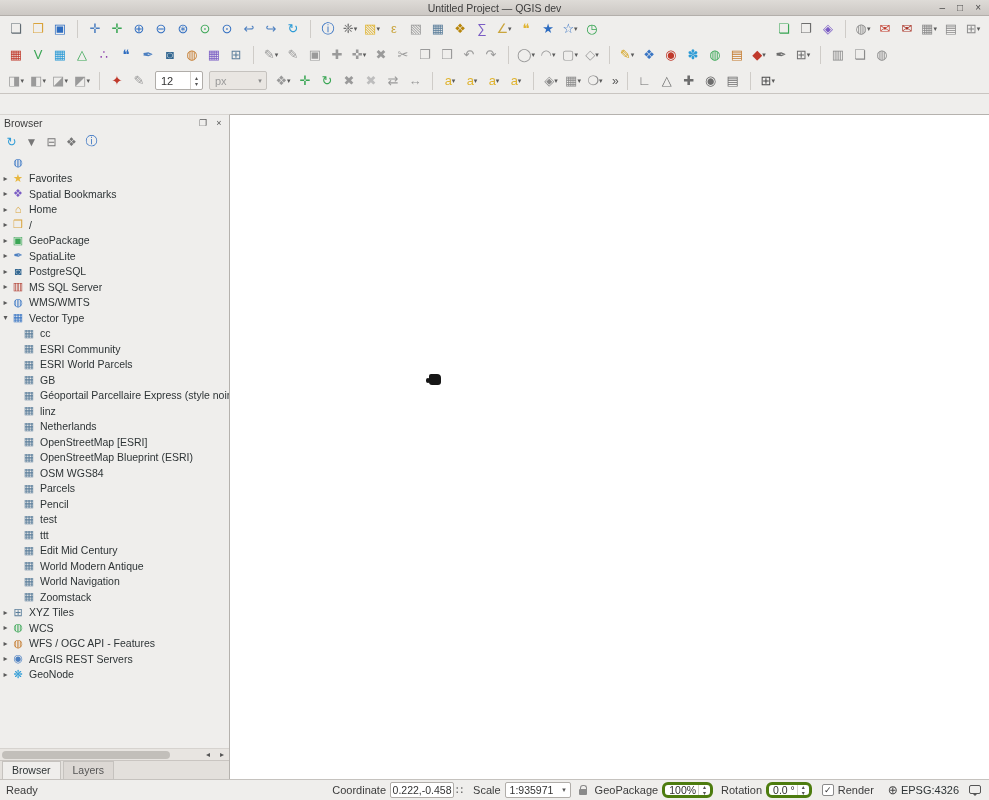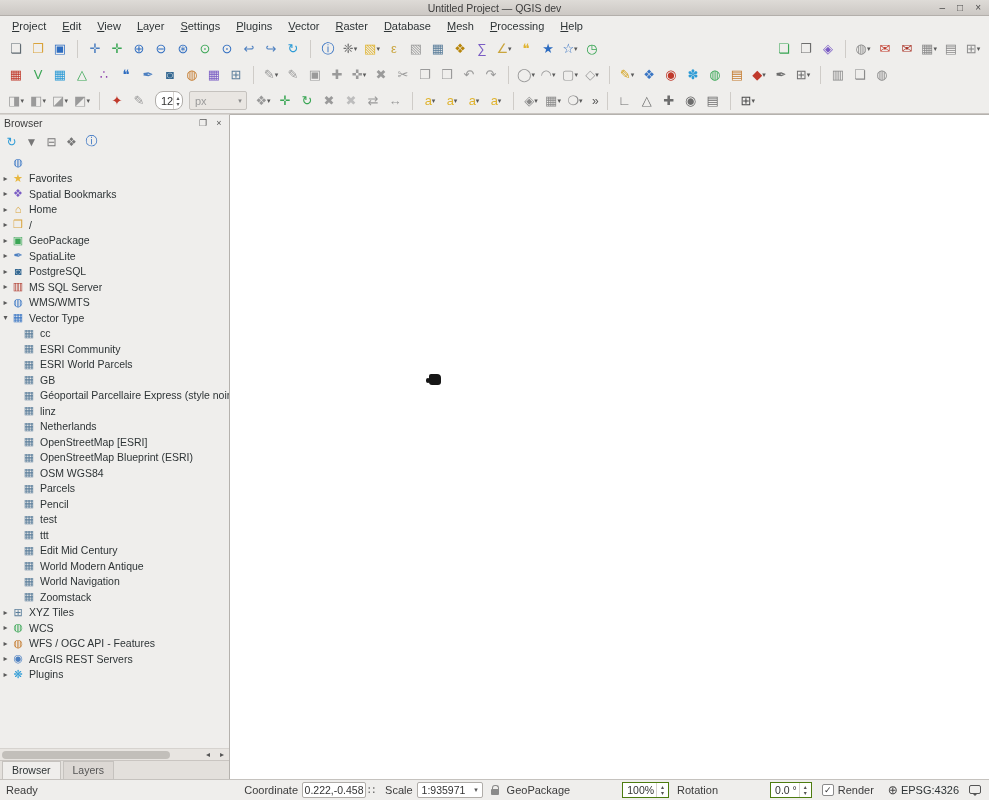--- a/index.html
+++ b/index.html
@@ -20,21 +20,21 @@
 
   
   .toolbar-row{height:26px;display:flex;align-items:center;padding:0 3px;background:#efeeec;white-space:nowrap;overflow:hidden;}
   .toolbar-row.last{border-bottom:1px solid #c9c5c1;}
   .tb-group{display:flex;align-items:center;margin:0 2px;}
   .tb-sep{width:1px;height:18px;background:#cfccc8;margin:0 4px;flex:none;}
   .tb-flex{flex:1;}
   .tb-btn{height:22px;min-width:22px;display:flex;align-items:center;justify-content:center;border-radius:2px;padding:0 1px;}
   .tb-btn .glyph{font-size:13px;line-height:22px;}
   .tb-btn .dd{font-size:7px;color:#5a5a5a;margin-left:0px;}
-  .tb-spin{width:28px;height:19px;background:#fff;border:1px solid #b0ada9;border-radius:8px;display:flex;align-items:center;margin:0 3px;}
+  .tb-spin{width:48px;height:19px;background:#fff;border:1px solid #b0ada9;border-radius:2px;display:flex;align-items:center;margin:0 3px;}
   .tb-spin .val{flex:1;padding-left:5px;font-size:11px;color:#333;}
   .spins{display:flex;flex-direction:column;width:12px;border-left:1px solid #d6d3cf;height:100%;justify-content:center;}
   .spins i{font-style:normal;font-size:6px;line-height:6px;text-align:center;color:#555;}
   .tb-combo{width:58px;height:19px;background:#e9e6e2;border:1px solid #c5c2be;border-radius:2px;display:flex;align-items:center;margin:0 3px;color:#9a9a9a;}
   .tb-combo .val{flex:1;padding-left:5px;font-size:11px;}
   .tb-combo .dd2{width:12px;font-size:7px;color:#8a8a8a;text-align:center;}
   .tb-overflow{font-size:12px;color:#555;padding:0 4px;}
 
   
   .main{position:absolute;top:114px;left:0;right:0;bottom:21px;display:flex;}
@@ -72,21 +72,21 @@
   .status-msg{margin-left:6px;}
   .sb-flex{flex:1;}
   .sb-label{margin:0 4px 0 8px;color:#3c3c3c;}
   .sb-input{width:64px;height:16px;border:1px solid #b0ada9;background:#fff;border-radius:2px;font-family:"Liberation Sans",sans-serif;font-size:10.5px;text-align:center;color:#333;outline:none;}
   .sb-exticon{font-size:11px;color:#555;margin:0 2px;}
   .sb-combo{width:66px;height:16px;border:1px solid #b0ada9;background:#fff;border-radius:2px;display:flex;align-items:center;}
   .sb-combo span.v{flex:1;padding-left:4px;font-size:10.5px;color:#333;}
   .sb-combo .dd{width:11px;font-size:7px;color:#555;text-align:center;}
   .icon-lock{width:8px;height:6px;background:#8a8a8a;border-radius:1px;position:relative;margin:3px 0 0 8px;flex:none;}
   .icon-lock::before{content:"";position:absolute;top:-4px;left:1px;width:5px;height:4px;border:1.5px solid #8a8a8a;border-bottom:none;border-radius:3px 3px 0 0;}
-  .sb-spin{height:16px;border:1px solid #4d7c0f;background:#fff;border-radius:0;display:flex;align-items:center;margin-left:48px;}
+  .sb-spin{height:16px;border:3px solid #4d7c0f;background:#fff;border-radius:6px;display:flex;align-items:center;}
   .sb-spin span.v{padding:0 2px 0 4px;font-size:10.5px;color:#333;}
   .checkbox{width:12px;height:12px;background:#fff;border:1px solid #8a8a8a;border-radius:2px;margin-left:10px;display:flex;align-items:center;justify-content:center;font-size:9px;color:#333;line-height:12px;}
   .crs-icon{font-size:12px;color:#444;margin-left:10px;}
   .crs-text{margin:0 2px 0 3px;color:#2e3436;}
   .icon-bubble{width:12px;height:9px;border:1px solid #555;border-radius:2px;position:relative;margin:0 8px 2px 8px;flex:none;}
   .icon-bubble::after{content:"";position:absolute;left:2px;bottom:-6px;border:3px solid transparent;border-top-color:#555;}
 </style>
 </head>
 <body>
 
@@ -94,34 +94,20 @@
 
   <div class="titlebar">
     <span class="title">Untitled Project — QGIS dev</span>
     <div class="win-controls">
       <span>–</span>
       <span>□</span>
       <span>×</span>
     </div>
   </div>
 
-  <div class="menubar" id="menubar">
-      <div class="menu-item">Project</div>
-      <div class="menu-item">Edit</div>
-      <div class="menu-item">View</div>
-      <div class="menu-item">Layer</div>
-      <div class="menu-item">Settings</div>
-      <div class="menu-item">Plugins</div>
-      <div class="menu-item">Vector</div>
-      <div class="menu-item">Raster</div>
-      <div class="menu-item">Database</div>
-      <div class="menu-item">Mesh</div>
-      <div class="menu-item">Processing</div>
-      <div class="menu-item">Help</div>
-    </div>
 
   <div class="toolbar-row" id="toolbar1">
       <div class="tb-group">
         <div class="tb-btn">
           <span class="glyph" style="color: rgb(95, 106, 114);">❏</span>
         </div>
         <div class="tb-btn">
           <span class="glyph" style="color: rgb(217, 163, 59);">❐</span>
         </div>
         <div class="tb-btn">
@@ -696,21 +682,21 @@
             <span class="tree-label">WFS / OGC API - Features</span>
           </div>
           <div class="tree-row">
             <span class="tree-arrow">▸</span>
             <span class="tree-icon" style="color: rgb(76, 127, 192);">◉</span>
             <span class="tree-label">ArcGIS REST Servers</span>
           </div>
           <div class="tree-row">
             <span class="tree-arrow">▸</span>
             <span class="tree-icon" style="color: rgb(45, 155, 214);">❋</span>
-            <span class="tree-label">Plugins</span>
+            <span class="tree-label">GeoNode</span>
           </div>
         </div>
       <div class="panel-scrollbar">
         <div class="sbar-track">
           <div class="sbar-thumb"></div>
         </div>
         <span class="sbar-btn">◂</span>
         <span class="sbar-btn">▸</span>
       </div>
       <div class="panel-tabs" id="tabs">

